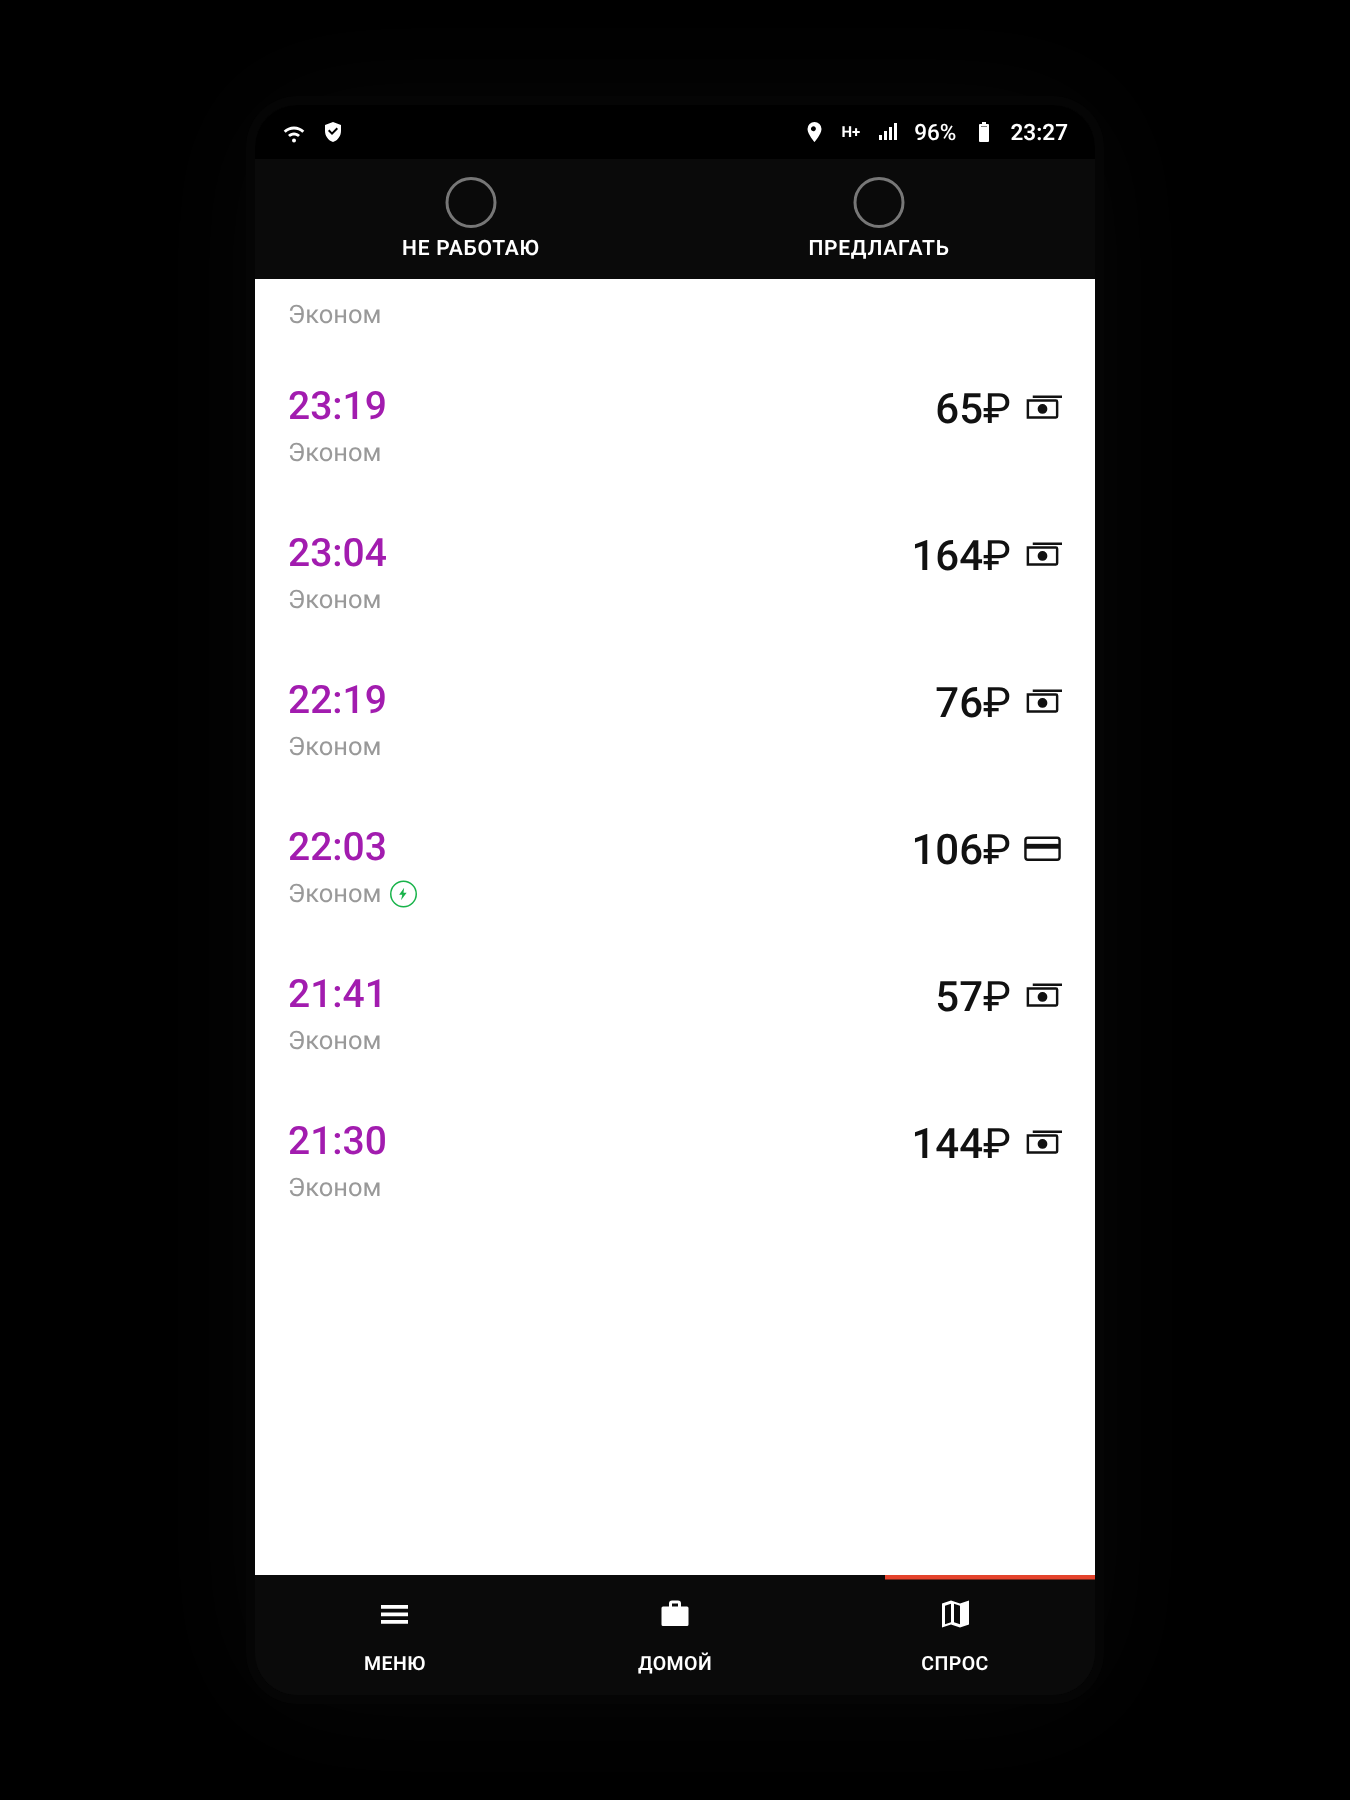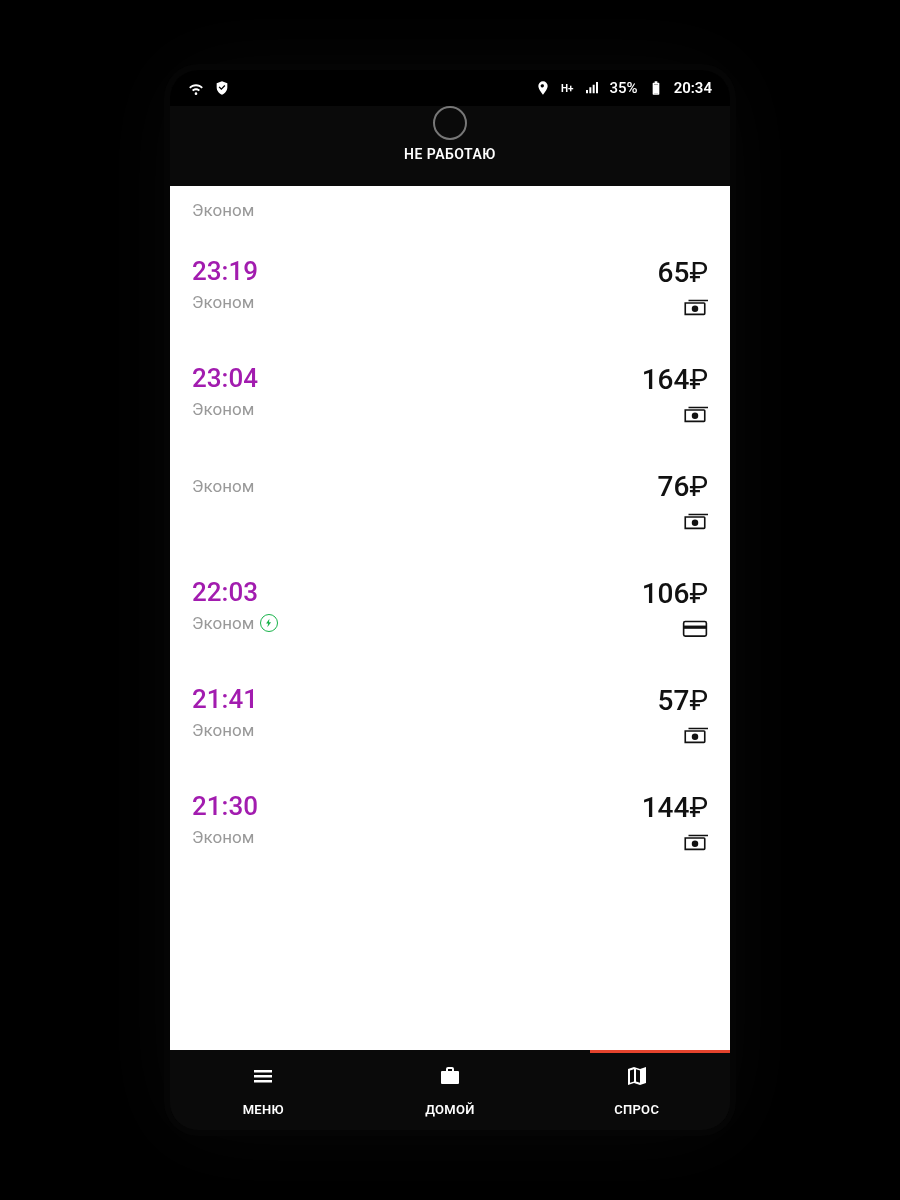--- a/index.html
+++ b/index.html
@@ -31,21 +31,21 @@
   }
   .statusbar .left, .statusbar .right { display: flex; gap: 10px; align-items: center; }
   .statusbar .spacer { flex: 1; }
   .sb-ic { display:inline-flex; align-items:center; }
   .sb-ic svg { width:16px; height:16px; fill:#fff; }
 
   
   .toptabs {
     height: 80px;
     background: #0a0a0a;
-    display: flex; justify-content: space-around; align-items: flex-start;
+    display: flex; justify-content: space-around; align-items: center;
     padding: 0 8px;
   }
   .toptab {
     flex:1;
     display:flex; flex-direction:column; align-items:center; gap:6px;
     color:#fff; font-size:14px; letter-spacing:.5px;
     cursor:pointer;
   }
   .toptab .circle {
     width:34px; height:34px; border-radius:50%;
@@ -71,21 +71,21 @@
     padding:14px 22px 6px;
   }
   .row {
     padding:30px 22px 12px;
     display:flex; align-items:flex-start;
     cursor:pointer;
   }
   .row .left { flex:1; }
   .row .time { font-size:26px; font-weight:500; color:#a21caf; }
   .row .class { color:#999; font-size:17px; margin-top:6px; display:flex; align-items:center; gap:6px;}
-  .row .right { text-align:right; display:flex; align-items:flex-end; gap:8px;flex-direction:column; }
+  .row .right { text-align:right; display:flex; align-items:center; gap:8px; }
   .row .price { font-size:28px; font-weight:500; color:#111; white-space:nowrap; }
   .row .rub { font-weight:400; }
   .payicon svg { width:26px; height:20px; fill:#111; }
   .bolt { width:18px; height:18px; border-radius:50%; border:1.5px solid #18b34a;
           display:flex; align-items:center; justify-content:center; }
   .bolt svg { width:10px; height:10px; fill:#18b34a; }
 
   
   .bottomnav {
     height: 80px;
@@ -129,36 +129,40 @@
         <svg viewBox="0 0 24 24">
             <path d="M12 2a7 7 0 0 1 7 7c0 5-7 13-7 13S5 14 5 9a7 7 0 0 1 7-7zm0 4.5A2.5 2.5 0 1 0 12 11a2.5 2.5 0 0 0 0-4.5z"></path>
           </svg>
       </span>
       <span class="sb-ic" style="font-size:10px;font-weight:700;">H+</span>
       <span class="sb-ic">
         <svg viewBox="0 0 24 24">
             <path d="M3 20h3v-5H3v5zm5 0h3V11H8v9zm5 0h3V7h-3v13zm5 0h3V3h-3v17z"></path>
           </svg>
       </span>
-      <span>35%</span>
+      <span>96%</span>
       <span class="sb-ic">
         <svg viewBox="0 0 24 24">
             <path d="M16 4h-2V2h-4v2H8a1 1 0 0 0-1 1v16a1 1 0 0 0 1 1h8a1 1 0 0 0 1-1V5a1 1 0 0 0-1-1zM15 20H9V6h6v14z"></path>
             <rect x="9" y="6.5" width="6" height="13.5"></rect>
           </svg>
       </span>
-      <span style="font-weight:600;">20:34</span>
+      <span style="font-weight:600;">23:27</span>
     </div>
   </div>
 
   <div class="toptabs">
     <div class="toptab">
       <div class="circle"></div>
       <div class="lbl">НЕ РАБОТАЮ</div>
     </div>
+    <div class="toptab">
+      <div class="circle"></div>
+      <div class="lbl">ПРЕДЛАГАТЬ</div>
+    </div>
   </div>
 
   <div class="list">
     <div class="heading">Эконом</div>
     <div id="rows">
         <div class="row">
           <div class="left">
             <div class="time">23:19</div>
             <div class="class">Эконом</div>
           </div>
@@ -178,20 +182,21 @@
           <div class="right">
             <span class="price">164<span class="rub">₽</span></span>
             <span class="payicon"><svg viewBox="0 0 32 24">
                 <path d="M3 6h24a2 2 0 0 1 2 2v12a2 2 0 0 1-2 2H3zM5 8v12h22V8H5zm11 2a4 4 0 1 1 0 8 4 4 0 0 1 0-8z"></path>
                 <path d="M8 3h24a2 2 0 0 1 2 2v12h-2V5H8V3z"></path>
               </svg></span>
           </div>
         </div>
         <div class="row">
           <div class="left">
+            <div class="time">22:19</div>
             <div class="class">Эконом</div>
           </div>
           <div class="right">
             <span class="price">76<span class="rub">₽</span></span>
             <span class="payicon"><svg viewBox="0 0 32 24">
                 <path d="M3 6h24a2 2 0 0 1 2 2v12a2 2 0 0 1-2 2H3zM5 8v12h22V8H5zm11 2a4 4 0 1 1 0 8 4 4 0 0 1 0-8z"></path>
                 <path d="M8 3h24a2 2 0 0 1 2 2v12h-2V5H8V3z"></path>
               </svg></span>
           </div>
         </div>

